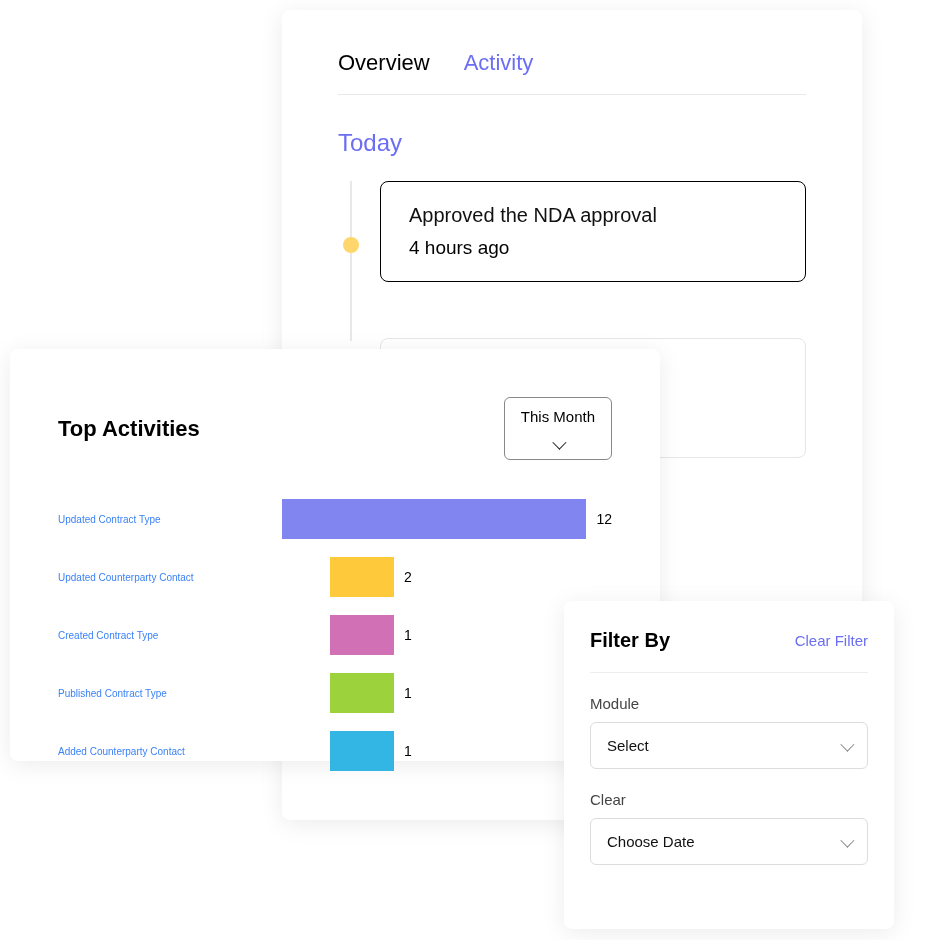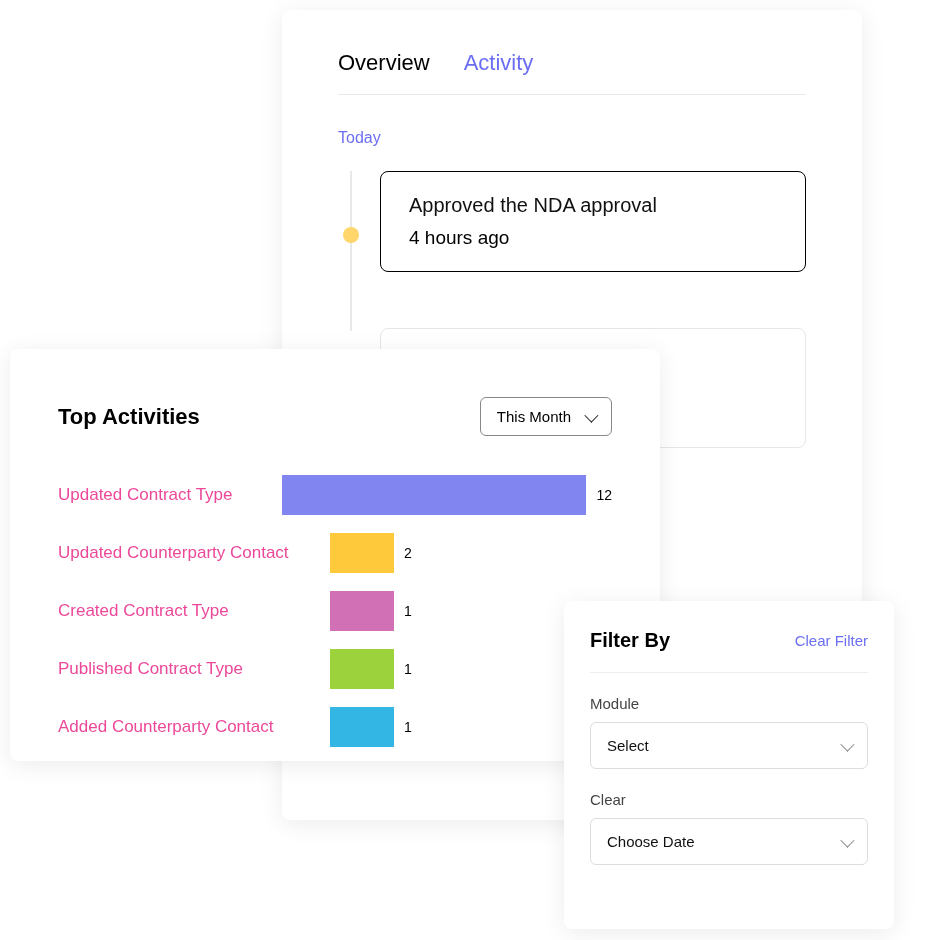--- a/index.html
+++ b/index.html
@@ -33,21 +33,21 @@
     }
     .tab {
       font-size: 22px;
       font-weight: 500;
       cursor: pointer;
     }
     .tab-active { color: #000; font-weight: 500; }
     .tab-inactive { color: #6b6ef2; }
     .section-label {
       margin-top: 34px;
-      font-size: 16px;
+      font-size: 24px;
       color: #6b6ef2;
       font-weight: 400;
     }
     .timeline-wrap {
       margin-top: 24px;
       position: relative;
       padding-left: 42px;
     }
     .timeline-line {
       position: absolute;
@@ -103,38 +103,39 @@
     .period-select {
       border: 1px solid #888;
       border-radius: 6px;
       padding: 10px 16px;
       font-size: 15px;
       display: flex;
       align-items: center;
       gap: 14px;
       cursor: pointer;
       color: #000;
+      flex-direction: column;
     }
     .chev {
       width: 10px;
       height: 10px;
       border-right: 1.5px solid #222;
       border-bottom: 1.5px solid #222;
       transform: rotate(45deg) translateY(-2px);
     }
     .bars-wrap { margin-top: 30px; }
     .bar-row {
       display: flex;
       align-items: center;
       height: 58px;
     }
     .bar-label {
       width: 272px;
-      font-size: 17px;
-      color: #ec4899;
+      font-size: 10px;
+      color: #3b82f6;
     }
     .bar-track {
       display: flex;
       align-items: center;
       gap: 10px;
     }
     .bar-fill {
       height: 40px;
     }
     .bar-value {

